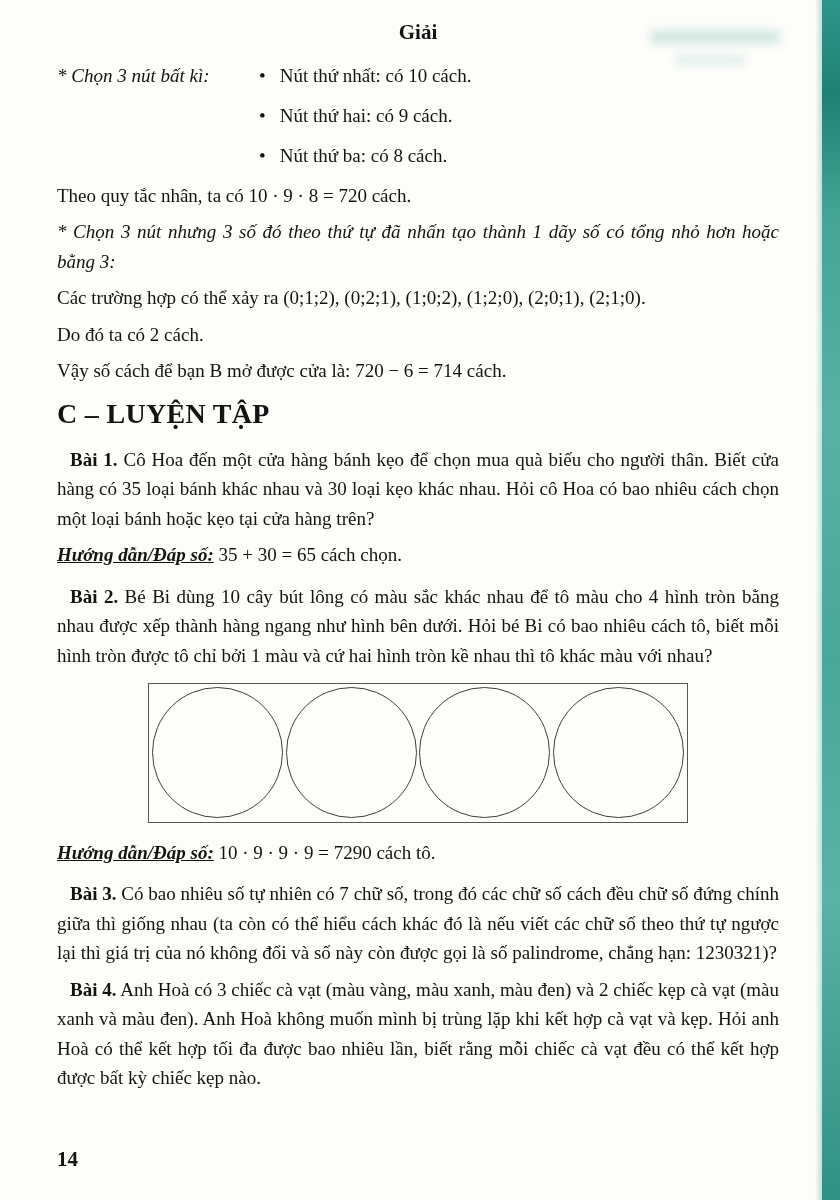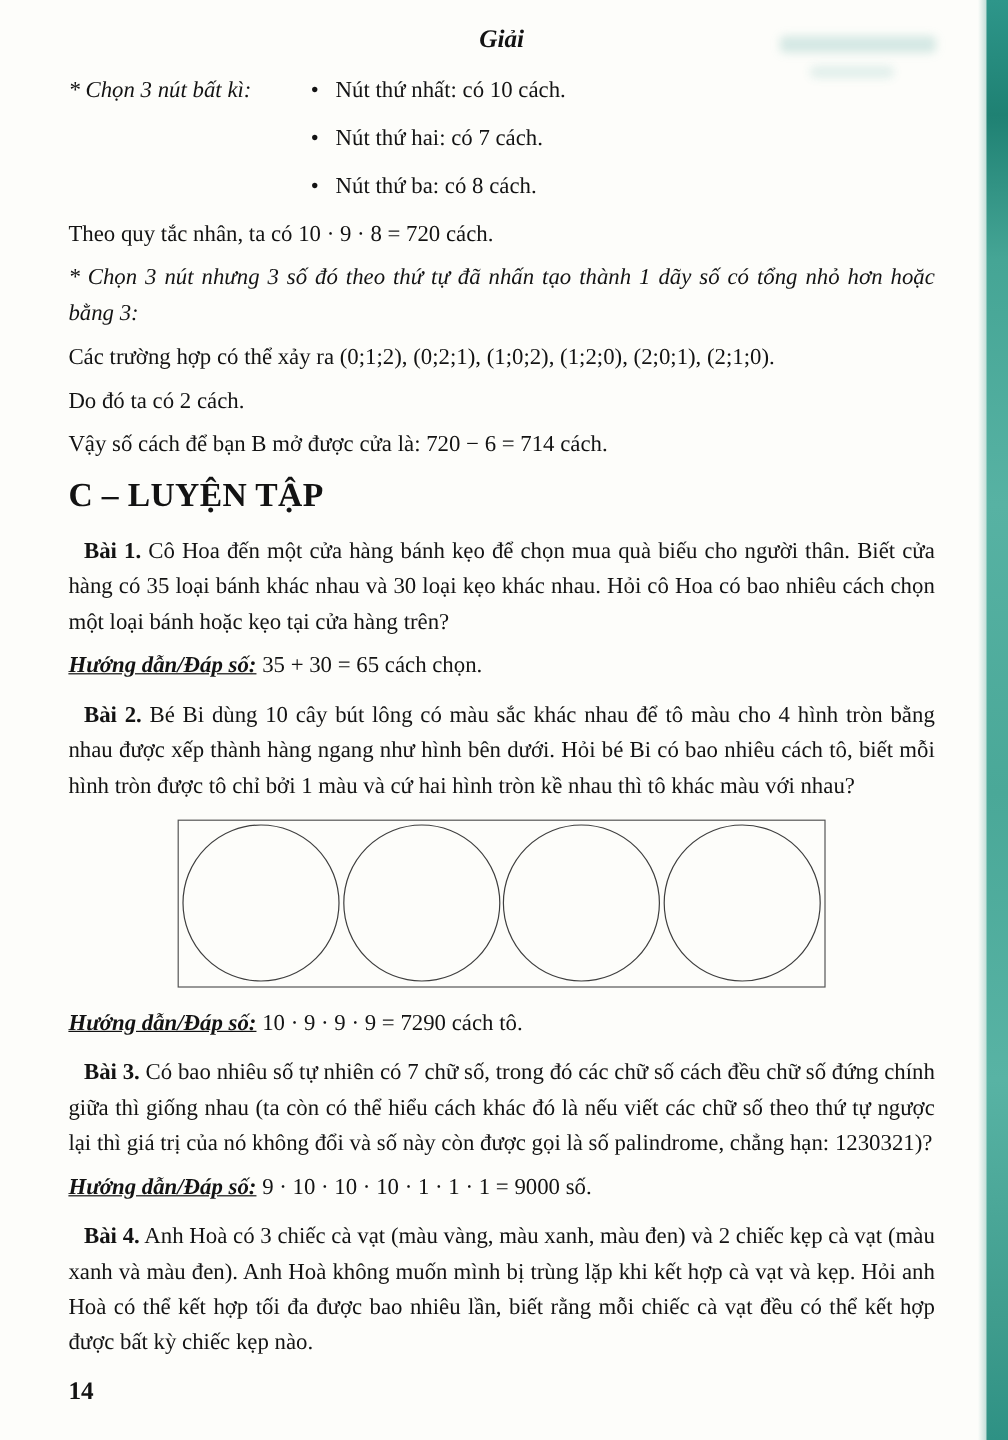--- a/index.html
+++ b/index.html
@@ -15,21 +15,20 @@
   }
   .content {
     position: absolute;
     left: 57px;
     top: 16px;
     width: 722px;
   }
   .doc-title {
     text-align: center;
     font-weight: bold;
-    font-style: italic;
     font-size: 21px;
     margin-bottom: 12px;
   }
   .choose-row { display: flex; margin-bottom: 10px; }
   .choose-label {
     font-style: italic;
     width: 202px;
     flex: 0 0 202px;
   }
   .bullets { display: flex; flex-direction: column; gap: 11px; }
@@ -108,21 +107,21 @@
 
   <div class="choose-row">
     <div class="choose-label">* Chọn 3 nút bất kì:</div>
     <div class="bullets">
       <div class="bullet">
         <span class="dot">•</span>
         <span>Nút thứ nhất: có 10 cách.</span>
       </div>
       <div class="bullet">
         <span class="dot">•</span>
-        <span>Nút thứ hai: có 7 cách.</span>
+        <span>Nút thứ hai: có 9 cách.</span>
       </div>
       <div class="bullet">
         <span class="dot">•</span>
         <span>Nút thứ ba: có 8 cách.</span>
       </div>
     </div>
   </div>
 
   <p class="para">Theo quy tắc nhân, ta có 10 · 9 · 8 = 720 cách.</p>
 
@@ -159,24 +158,20 @@
 
   <p class="answer-line">
     <span class="ans-label">Hướng dẫn/Đáp số:</span>
     <span>10 · 9 · 9 · 9 = 7290 cách tô.</span>
   </p>
 
   <p class="para">
     <b class="prob-label">Bài 3.</b>
     <span>Có bao nhiêu số tự nhiên có 7 chữ số, trong đó các chữ số cách đều chữ số đứng chính giữa thì giống nhau (ta còn có thể hiểu cách khác đó là nếu viết các chữ số theo thứ tự ngược lại thì giá trị của nó không đổi và số này còn được gọi là số palindrome, chẳng hạn: 1230321)?</span>
   </p>
-  <p class="answer-line">
-    <span class="ans-label">Hướng dẫn/Đáp số:</span>
-    <span>9 · 10 · 10 · 10 · 1 · 1 · 1 = 9000 số.</span>
-  </p>
 
   <p class="para">
     <b class="prob-label">Bài 4.</b>
     <span>Anh Hoà có 3 chiếc cà vạt (màu vàng, màu xanh, màu đen) và 2 chiếc kẹp cà vạt (màu xanh và màu đen). Anh Hoà không muốn mình bị trùng lặp khi kết hợp cà vạt và kẹp. Hỏi anh Hoà có thể kết hợp tối đa được bao nhiêu lần, biết rằng mỗi chiếc cà vạt đều có thể kết hợp được bất kỳ chiếc kẹp nào.</span>
   </p>
 
 </div>
 
 <div class="page-number">14</div>
 

